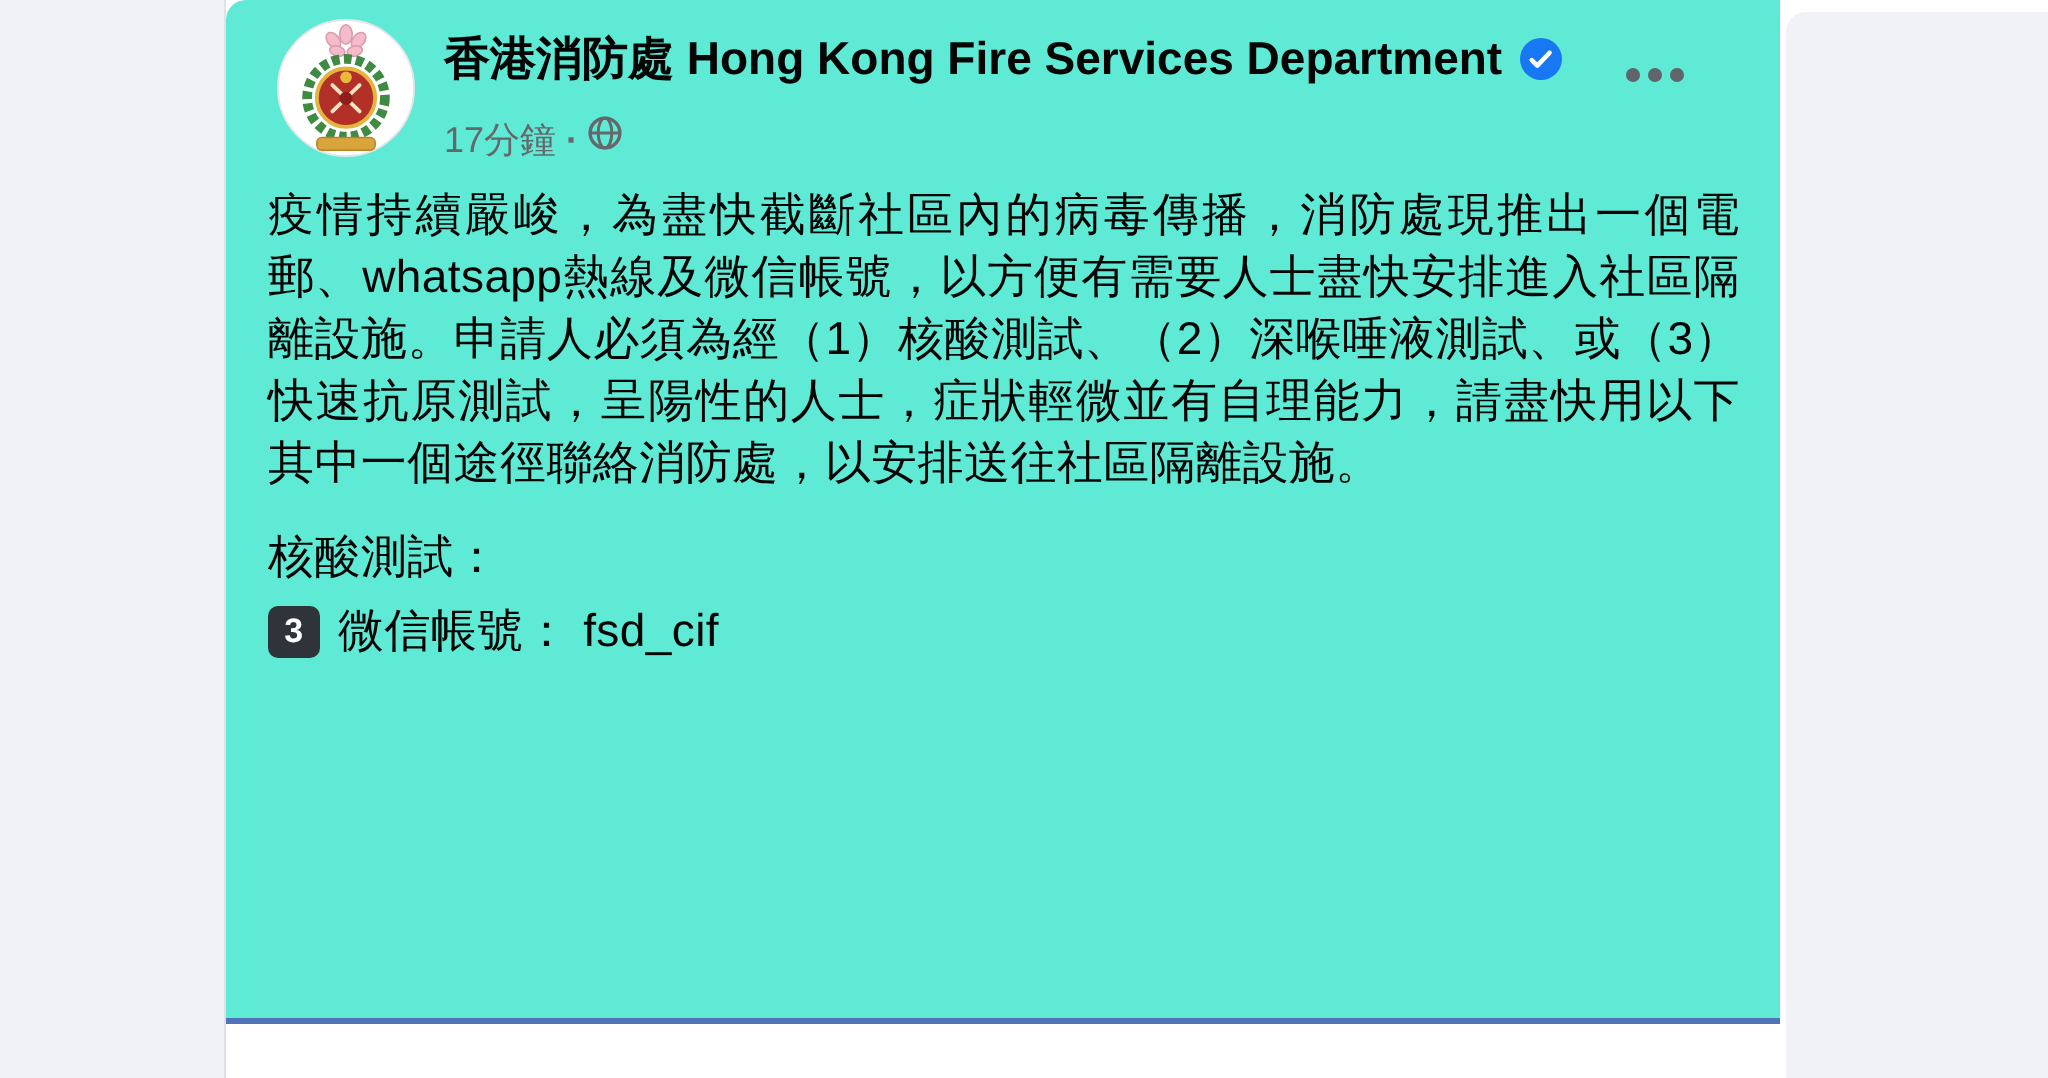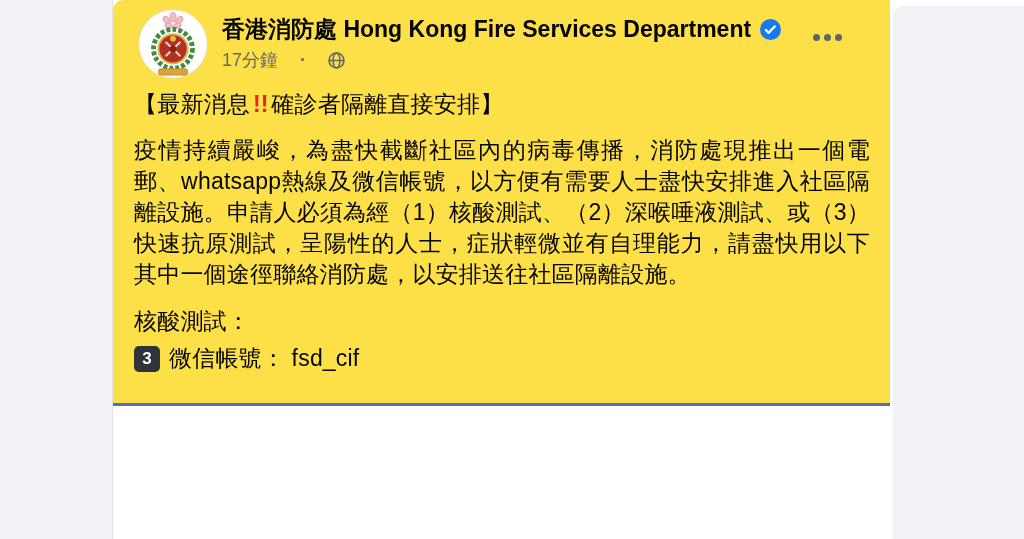--- a/index.html
+++ b/index.html
@@ -11,35 +11,35 @@
   }
   .left-bg{
     position:absolute;left:0;top:0;width:112px;height:539px;
     background:#f0f2f5;border-right:1px solid #e0e2e7;
   }
   .right-bg{
     position:absolute;left:893px;top:6px;width:131px;height:533px;
     background:#f0f2f5;border-top-left-radius:10px;
   }
   .post-card{
-    position:absolute;left:113px;top:0;width:777px;height:406px;
-    background:#fde047;border-top-left-radius:10px;
+    position:absolute;left:113px;top:0;width:777px;height:512px;
+    background:#5eead4;border-top-left-radius:10px;
   }
   
   .header{display:flex;align-items:flex-start;padding:9px 20px 0 25px;position:relative;}
   .avatar{width:70px;height:70px;border-radius:50%;flex:0 0 auto;cursor:pointer;}
   .header-meta{margin-left:14px;padding-top:5px;min-width:0;}
   .page-name-row{display:flex;align-items:center;gap:9px;}
   .page-name{
     font-size:23px;font-weight:bold;color:#050505;line-height:30px;
     white-space:nowrap;cursor:pointer;
   }
   .verified{width:21px;height:21px;flex:0 0 auto;}
   .sub-row{
-    display:flex;align-items:center;gap:22px;margin-top:4px;
+    display:flex;gap:5px;margin-top:14px;
     font-size:18px;color:#65676b;line-height:24px;
   }
   .dot-sep{font-weight:bold;}
   .globe{width:17px;height:17px;display:inline-block;}
   .menu-btn{
     position:absolute;top:28px;right:42px;display:flex;gap:4px;align-items:center;
     padding:6px;border-radius:50%;cursor:pointer;
   }
   .menu-btn i{width:7px;height:7px;border-radius:50%;background:#5f6569;display:block;}
   
@@ -118,21 +118,20 @@
     </div>
 
     <div class="menu-btn" aria-label="more options">
       <i></i>
         <i></i>
         <i></i>
     </div>
   </div>
 
   <div class="post-body">
-    <p class="post-title"><span>【最新消息</span><span class="urgent">!!</span><span>確診者隔離直接安排】</span></p>
 
     <p class="para">疫情持續嚴峻，為盡快截斷社區內的病毒傳播，消防處現推出一個電郵、whatsapp熱線及微信帳號，以方便有需要人士盡快安排進入社區隔離設施。申請人必須為經（1）核酸測試、（2）深喉唾液測試、或（3）快速抗原測試，呈陽性的人士，症狀輕微並有自理能力，請盡快用以下其中一個途徑聯絡消防處，以安排送往社區隔離設施。</p>
 
 
     <div class="contact-list">
       <div class="contact-heading">核酸測試：</div>
 
 
 
       <div class="contact-item">

